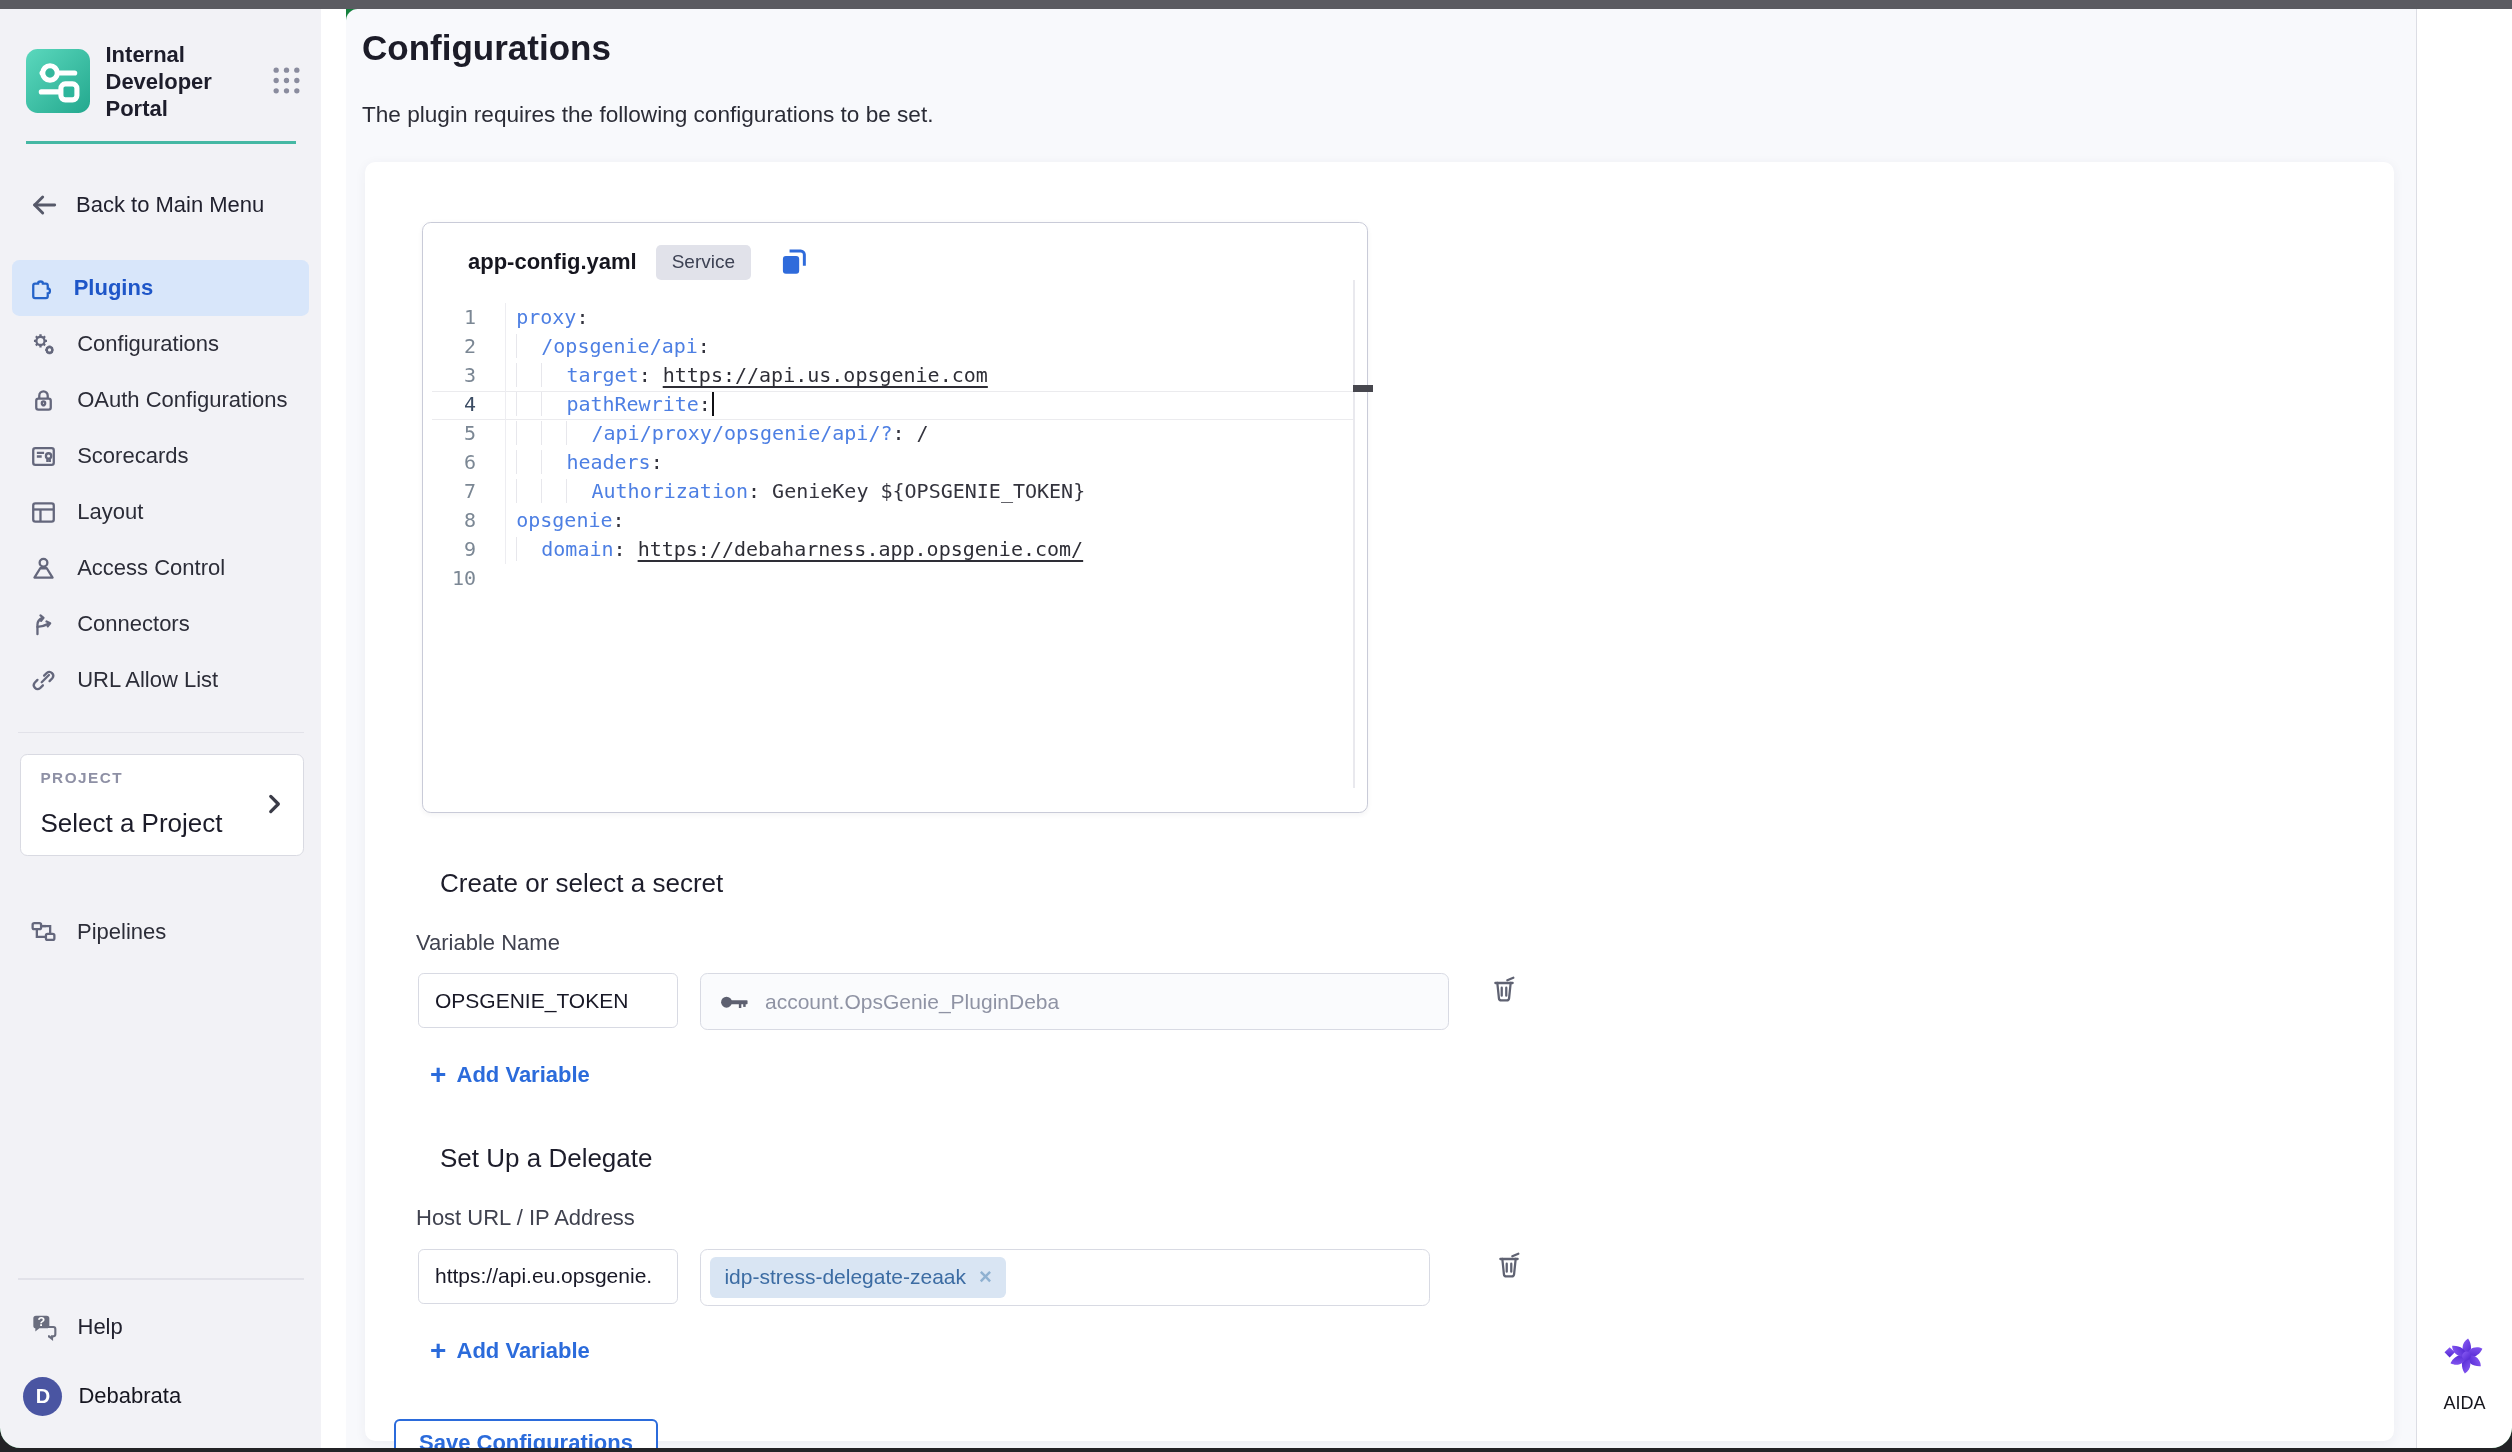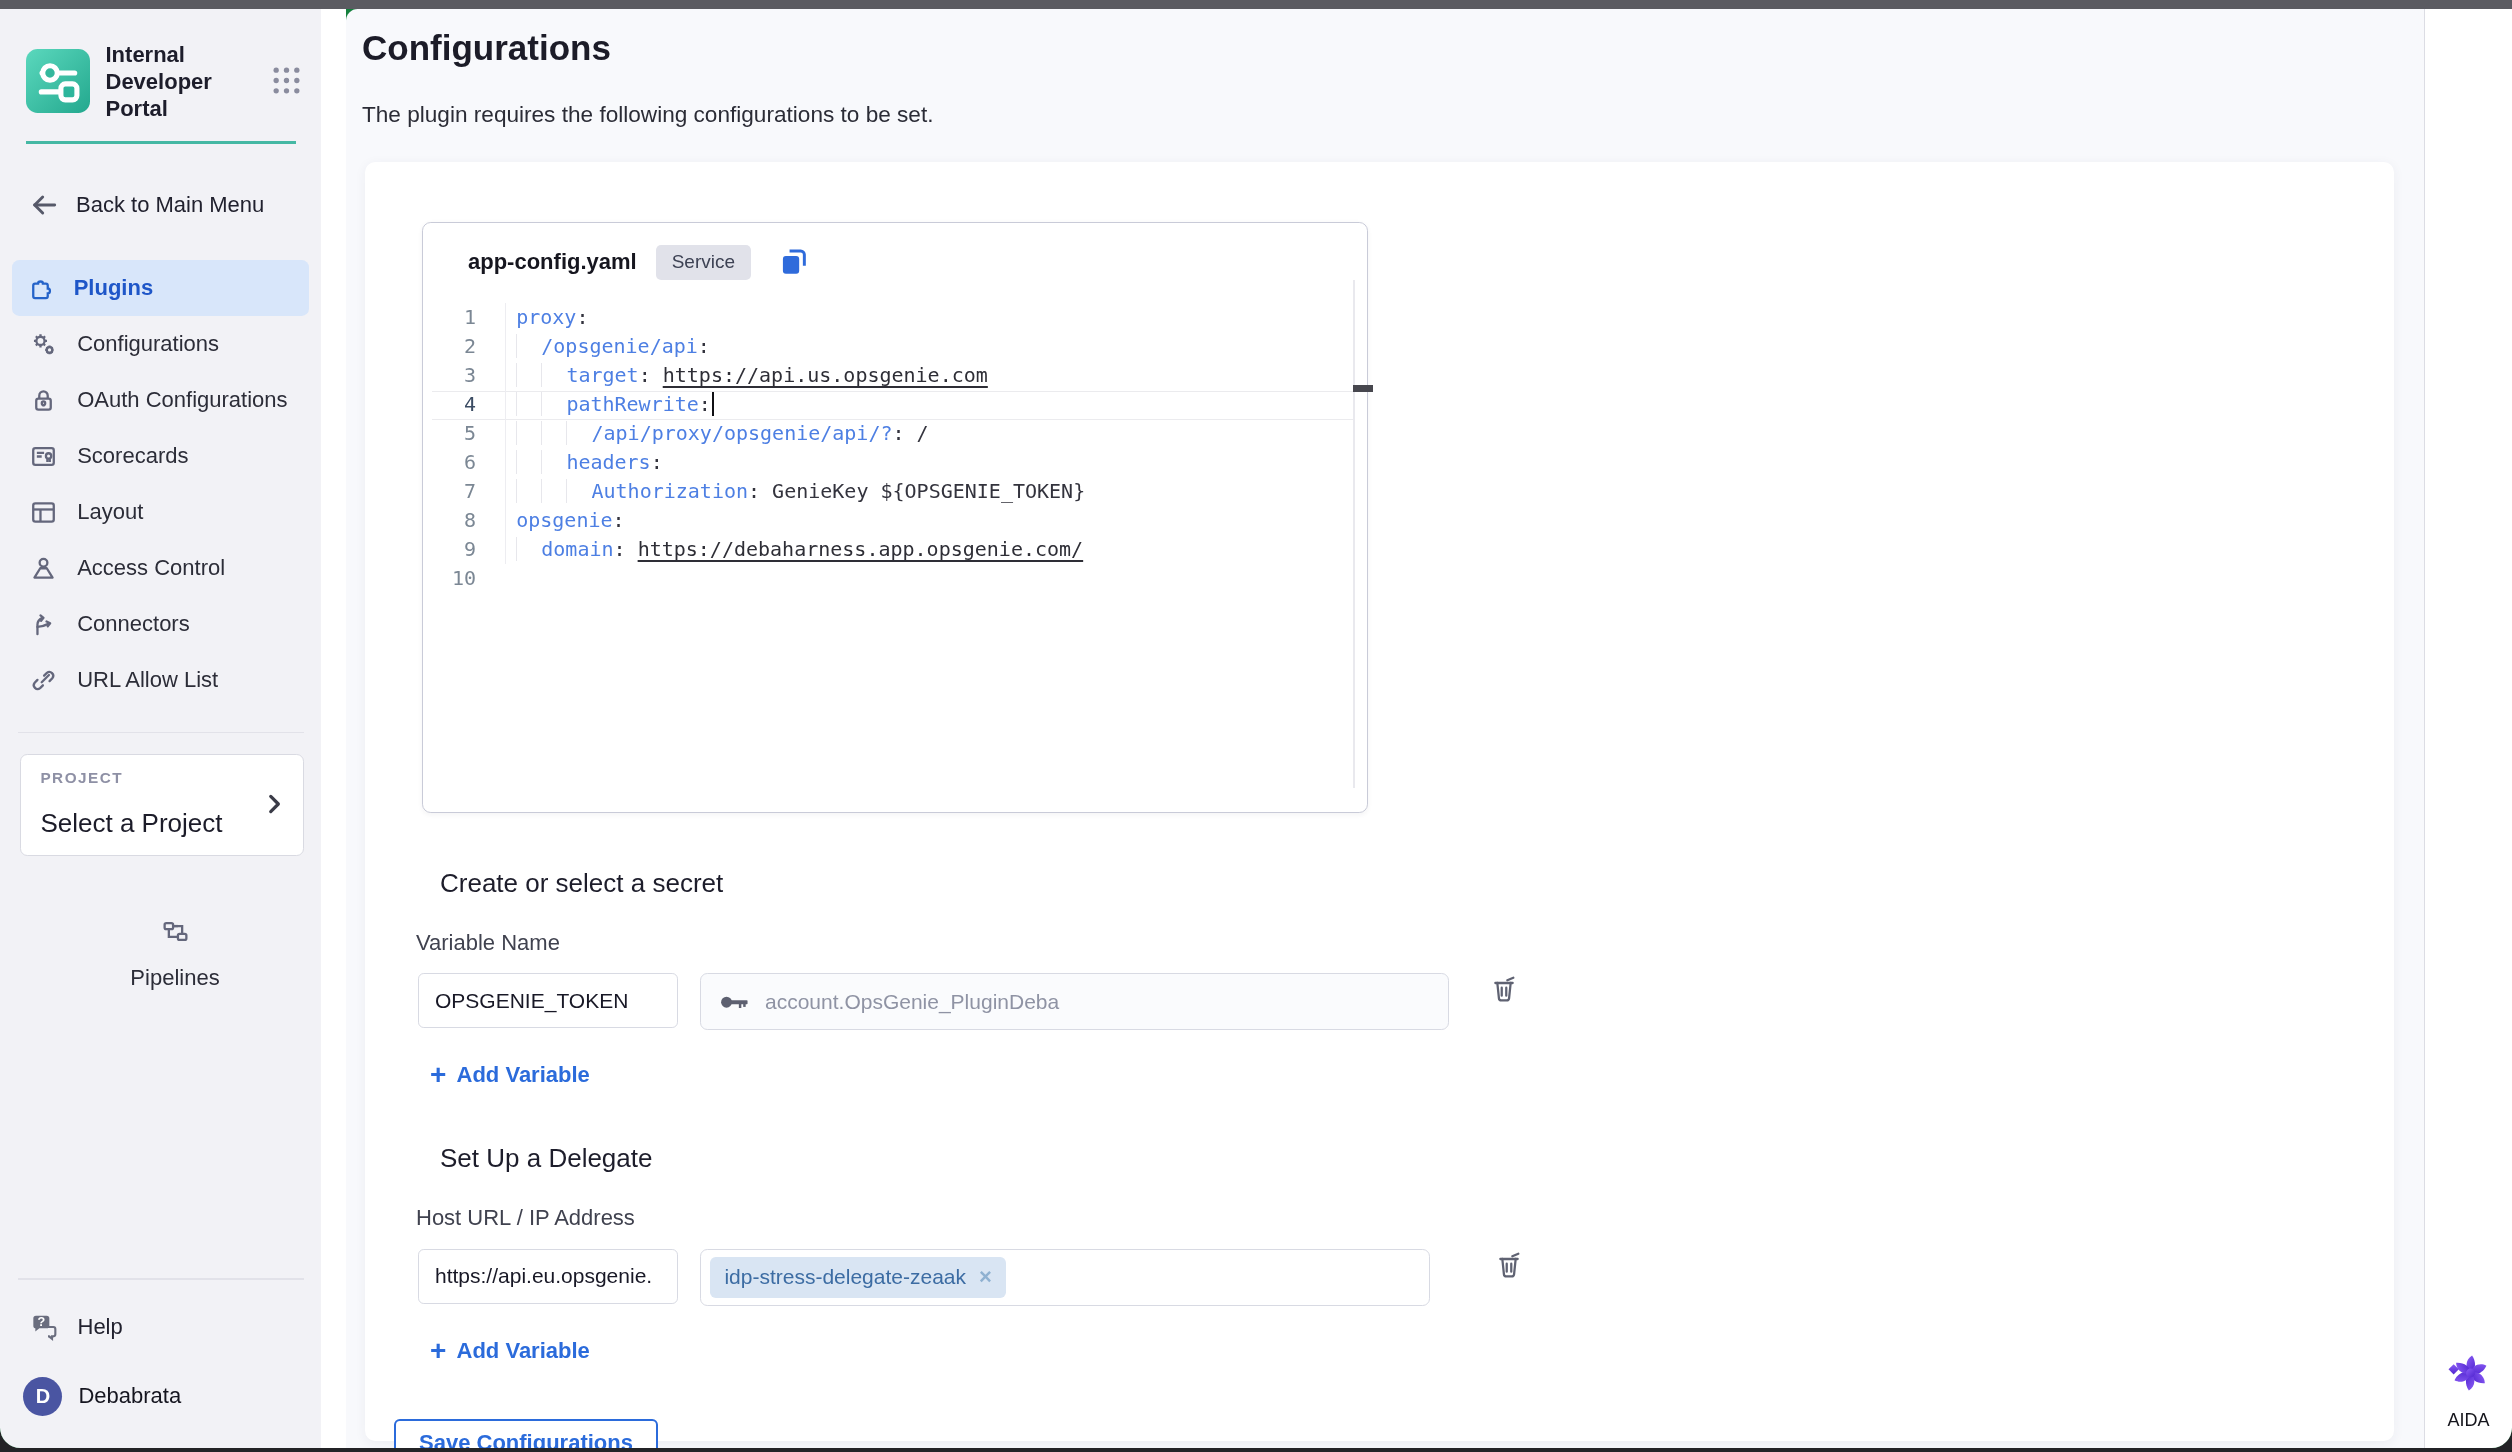--- a/index.html
+++ b/index.html
@@ -18,21 +18,21 @@
   .nav { margin:39px 11.7px 0 11.7px; }
   .navitem { height:56px; display:flex; align-items:center; gap:19px; padding-left:17.5px; border-radius:7.3px; font-size:22px; color:#2c2d38; cursor:pointer; }
   .navitem svg { color:#64677c; flex:none; }
   .navitem.active { background:#d8e6fa; color:#1e56c8; font-weight:600;padding-left:14px; }
   .navitem.active svg { color:#2563c9; }
   .sdivider { height:1.5px; background:#e2e2e9; margin:23.4px 17.5px 0 17.5px; }
   .projectcard { margin:20.4px 17.5px 0 20.4px; background:#ffffff; border:1.5px solid #d9dae2; border-radius:7.3px; padding:14.6px 16px 16px 19px; display:flex; align-items:center; cursor:pointer; }
   .projectcol { flex:1; }
   .projectlabel { font-size:15.3px; font-weight:700; letter-spacing:1.5px; color:#8e90a5; }
   .projectvalue { margin-top:21px; font-size:26px; color:#1c1c29; }
-  .pipelinesrow { margin:61px 0 0 29px; display:flex; align-items:center; gap:19px; font-size:22px; color:#2c2d38; cursor:pointer;flex-direction:column; }
+  .pipelinesrow { margin:61px 0 0 29px; display:flex; align-items:center; gap:19px; font-size:22px; color:#2c2d38; cursor:pointer; }
   .pipelinesrow svg { color:#64677c; }
   .sspacer { flex:1; }
   .helprow { margin:31px 0 0 28px; display:flex; align-items:center; gap:17.5px; font-size:22px; color:#21212e; cursor:pointer; }
   .userrow { margin:34px 0 32px 23.4px; display:flex; align-items:center; gap:16px; font-size:22px; color:#15151f; cursor:pointer; }
   .avatar { width:39px; height:39px; border-radius:50%; background:#4a55a2; color:#fff; font-size:20px; font-weight:700; display:flex; align-items:center; justify-content:center; }
 
   .gapcol { width:25px; background:#ffffff; flex:none; }
 
   
   .main { flex:1; background:#f8f9fc; border-top-left-radius:11.7px; padding-top:19px; overflow:hidden; }
@@ -70,21 +70,21 @@
   .secrettext { font-size:21px; color:#8f93a4; }
   .trashbtn { margin-left:39px; cursor:pointer; display:flex; }
   .addvar { margin:32px 0 0 36px; display:flex; align-items:center; gap:10.2px; color:#2b6bdb; font-size:22px; font-weight:600; cursor:pointer; }
   .plus { font-size:28px; font-weight:600; line-height:22px; }
   .tagbox { margin-left:22px; width:730px; height:57px; background:#fff; border:1.5px solid #d8dae3; border-radius:7.3px; display:flex; align-items:center; padding:0 8.8px; }
   .tagchip { background:#d9e5f3; border-radius:5.8px; display:inline-flex; align-items:center; gap:13px; padding:7.3px 14.6px; font-size:21px; color:#3c6ca3; }
   .tagx { color:#8fb1d1; font-size:22px; font-weight:700; cursor:pointer; }
   .savebtn { margin-top:55px; width:264px; height:48px; background:#fff; border:2.2px solid #2b6bdb; border-radius:5.8px; color:#2b6bdb; font-family:"Liberation Sans", sans-serif; font-size:22px; font-weight:700; cursor:pointer; }
 
   
-  .rail { width:88px; background:#ffffff; border-left:1.5px solid #dcdde4; flex:none; display:flex; flex-direction:column; align-items:center; justify-content:flex-end; padding-bottom:17px; }
+  .rail { width:96px; background:#ffffff; border-left:1.5px solid #dcdde4; flex:none; display:flex; flex-direction:column; align-items:center; justify-content:flex-end; padding-bottom:34px; }
   .aida { display:flex; flex-direction:column; align-items:center; gap:10.2px; cursor:pointer; }
   .aidalabel { font-size:18px; color:#15151c; }
 </style>
 </head>
 <body>
 
 <div class="titlebar"></div>
 <div class="app">
 
   <div class="sidebar">

